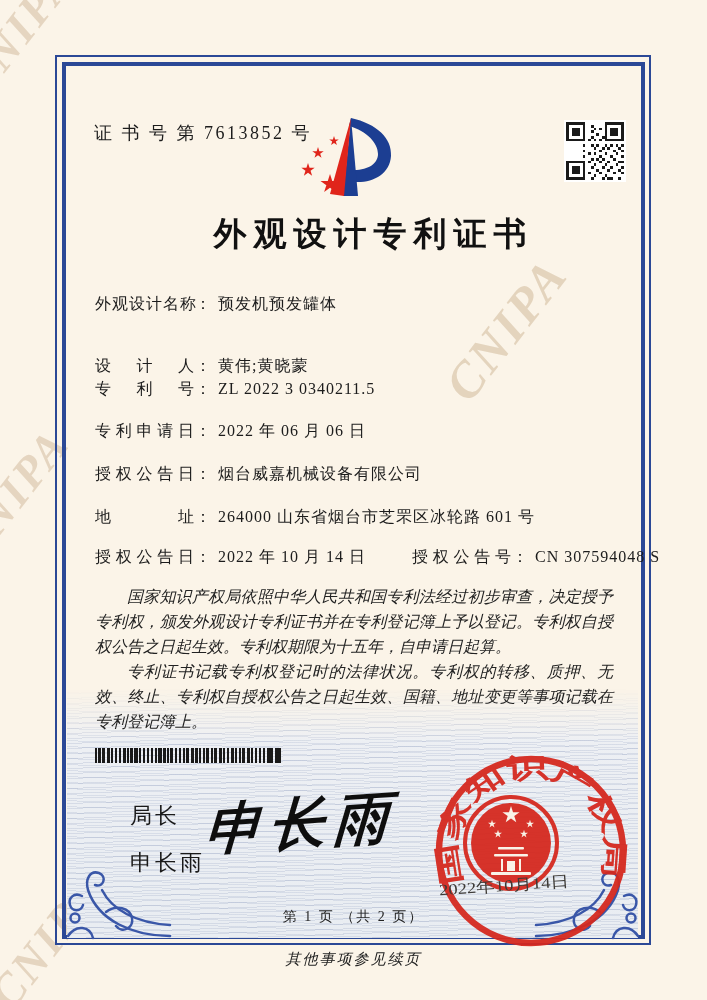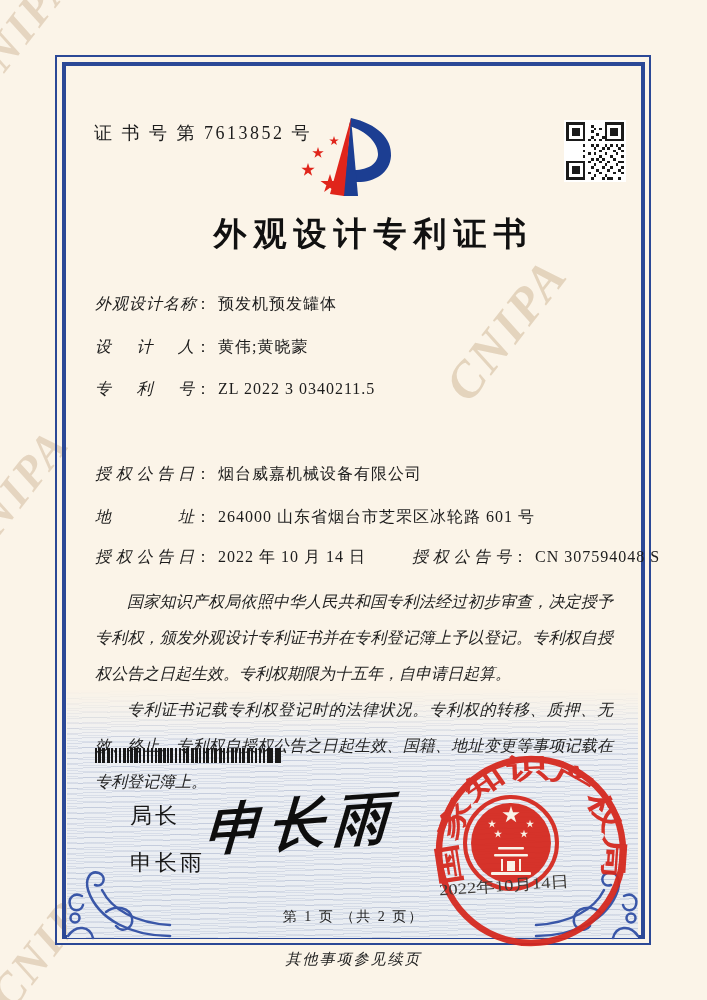--- a/index.html
+++ b/index.html
@@ -42,31 +42,31 @@
   .logo{position:absolute;left:297px;top:114px;}
   .qr{position:absolute;left:564px;top:120px;background:#fff;padding:2px;}
   .doc-title{
     position:absolute;left:0;top:212px;width:100%;text-align:center;
     font-size:33px;font-weight:700;letter-spacing:7px;color:#111;padding-left:20px;
   }
   
   .row{position:absolute;left:95px;font-size:16px;letter-spacing:1px;white-space:nowrap;}
   .lbl{
     display:inline-block;width:100px;
-    text-align:justify;text-align-last:justify;font-style:italic;
+    text-align:justify;text-align-last:justify;
     -moz-text-align-last:justify;
   }
   .val{margin-left:6px;}
-  .r1{top:294px;} .r2{top:337px;} .r3{top:379px;} .r4{top:421px;}
+  .r1{top:294px;} .r2{top:356px;} .r3{top:379px;} .r4{top:421px;}
   .r5{top:464px;} .r6{top:507px;} .r7{top:547px;}
   .grant2{margin-left:46px;}
   
   .body-text{
     position:absolute;left:95px;top:584px;width:518px;
-    font-size:16px;line-height:36px;text-align:justify;
+    font-size:16px;line-height:25px;text-align:justify;
     font-style:italic;color:#222;
   }
   .body-text p{margin:0;text-indent:2em;}
   
   .barcode{
     position:absolute;left:95px;top:748px;width:186px;height:15px;
     background:
       repeating-linear-gradient(90deg,#191919 0 2px,transparent 2px 4px),
       repeating-linear-gradient(90deg,#191919 0 1px,transparent 1px 7px),
       repeating-linear-gradient(90deg,transparent 0 3px,#191919 3px 4px,transparent 4px 9px);
@@ -153,20 +153,23 @@
   <div class="doc-title">外观设计专利证书</div>
 
   <div class="row r1">
     <span class="lbl">外观设计名称</span><span>：</span><span class="val">预发机预发罐体</span>
   </div>
   <div class="row r2">
     <span class="lbl">设计人</span><span>：</span><span class="val">黄伟;黄晓蒙</span>
   </div>
   <div class="row r3">
     <span class="lbl">专利号</span><span>：</span><span class="val">ZL 2022 3 0340211.5</span>
+  </div>
+  <div class="row r4">
+    <span class="lbl">专利申请日</span><span>：</span><span class="val">2022 年 06 月 06 日</span>
   </div>
   <div class="row r5">
     <span class="lbl">授权公告日</span><span>：</span><span class="val">烟台威嘉机械设备有限公司</span>
   </div>
   <div class="row r6">
     <span class="lbl">地址</span><span>：</span><span class="val">264000  山东省烟台市芝罘区冰轮路 601 号</span>
   </div>
   <div class="row r7">
     <span class="lbl">授权公告日</span><span>：</span><span class="val">2022 年 10 月 14 日</span><span class="grant2"></span><span class="lbl">授权公告号</span><span>：</span><span class="val">CN 307594048 S</span>
   </div>

